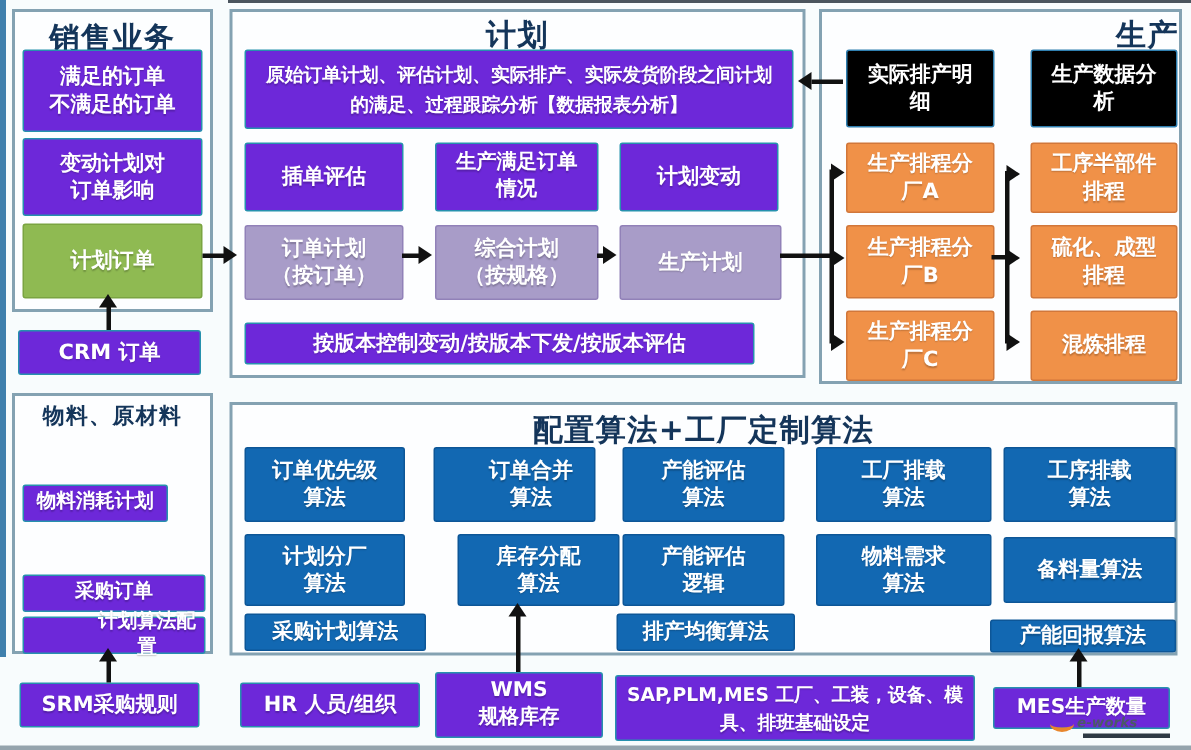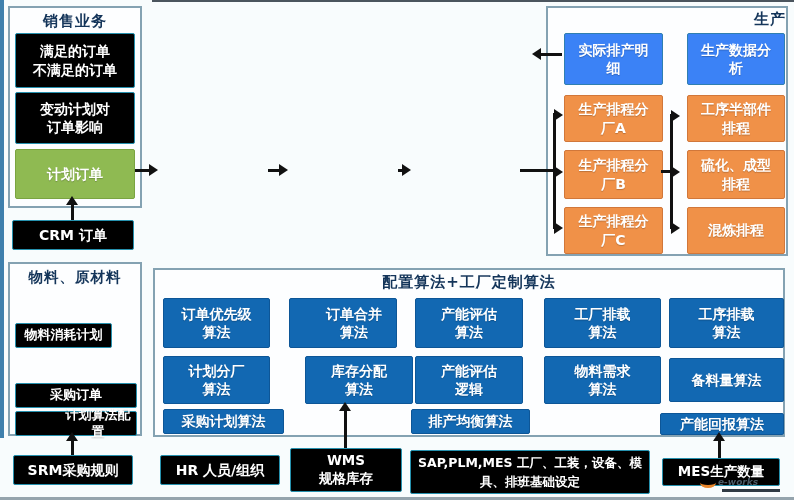--- a/index.html
+++ b/index.html
@@ -1,24 +1,24 @@
 <!DOCTYPE html>
 <html><head>
 <meta charset="utf-8">
 <style>
   html,body{margin:0;padding:0;}
   body{font-family:"DejaVu Sans","Liberation Sans",sans-serif;}
   .canvas{position:relative;width:794px;height:500px;background:#f8fcfd;overflow:hidden;}
   .panel{position:absolute;background:#fdfeff;border:2px solid #84a2b2;box-sizing:border-box;}
-  .panel-title{position:absolute;left:0;right:0;text-align:center;color:#14355a;font-weight:bold;font-size:15px;letter-spacing:1px;}
+  .panel-title{position:absolute;left:0;right:0;text-align:center;color:#14355a;font-weight:bold;font-size:20px;letter-spacing:1px;}
   .box{position:absolute;display:flex;align-items:center;justify-content:center;text-align:center;
        color:#ffffff;font-weight:bold;font-size:14px;line-height:1.3;white-space:pre-line;
        box-sizing:border-box;border-radius:2px;text-shadow:0 1px 1px rgba(0,0,0,.22);padding:1px 3px;}
-  .teal{background:#000000;border:1px solid #2691ae;}
-  .blue2{background:#3b82f6;border:1px solid #2f7fb0;}
+  .teal{background:#6d28d9;border:1px solid #2691ae;}
+  .blue2{background:#000000;border:1px solid #2f7fb0;}
   .orange{background:#f09148;border:1px solid #d1773a;}
   .purple{background:#a89cc8;border:1px solid #9181b8;}
   .green{background:#8fba52;border:1px solid #7aa441;}
   .navy{background:#1268b2;border:1px solid #0d5697;}
   .f135{font-size:13.5px;}
   .f13{font-size:13px;}
   .f125{font-size:12.5px;line-height:1.55;}
   .hline,.vline{position:absolute;background:#111;}
   .hline{height:3px;}
   .vline{width:3px;}
@@ -42,20 +42,34 @@
   <div class="panel" style="left:8px;top:6px;width:134px;height:202px;">
     <div class="panel-title" style="top:4px;">销售业务</div>
     <div class="box teal" style="left:5px;top:25px;width:120px;height:55px;">满足的订单
 不满足的订单</div>
     <div class="box teal" style="left:5px;top:84px;width:120px;height:52px;">变动计划对
 订单影响</div>
     <div class="box green" style="left:5px;top:141px;width:120px;height:50px;">计划订单</div>
   </div>
   <div class="box teal" style="left:12px;top:220px;width:122px;height:30px;">CRM 订单</div>
 
+  <div class="panel" style="left:153px;top:6px;width:384px;height:246px;">
+    <div class="panel-title" style="top:2px;">计划</div>
+    <div class="box teal f125" style="left:8px;top:25px;width:366px;height:53px;padding:2px 8px;">原始订单计划、评估计划、实际排产、实际发货阶段之间计划的满足、过程跟踪分析【数据报表分析】</div>
+    <div class="box teal" style="left:8px;top:87px;width:106px;height:46px;">插单评估</div>
+    <div class="box teal f135" style="left:135px;top:87px;width:109px;height:46px;">生产满足订单
+情况</div>
+    <div class="box teal" style="left:258px;top:87px;width:106px;height:46px;">计划变动</div>
+    <div class="box purple" style="left:8px;top:142px;width:106px;height:50px;">订单计划
+（按订单）</div>
+    <div class="box purple" style="left:135px;top:142px;width:109px;height:50px;">综合计划
+（按规格）</div>
+    <div class="box purple" style="left:258px;top:142px;width:108px;height:50px;">生产计划</div>
+    <div class="box teal" style="left:8px;top:207px;width:340px;height:28px;">按版本控制变动/按版本下发/按版本评估</div>
+  </div>
 
   <div class="panel" style="left:546px;top:6px;width:242px;height:250px;">
     <div class="panel-title" style="top:2px;text-align:right;">生产</div>
     <div class="box blue2" style="left:16px;top:25px;width:99px;height:52px;">实际排产明
 细</div>
     <div class="box blue2" style="left:139px;top:25px;width:98px;height:52px;">生产数据分
 析</div>
     <div class="box orange" style="left:16px;top:87px;width:99px;height:47px;">生产排程分
 厂A</div>
     <div class="box orange" style="left:139px;top:87px;width:98px;height:47px;">工序半部件

